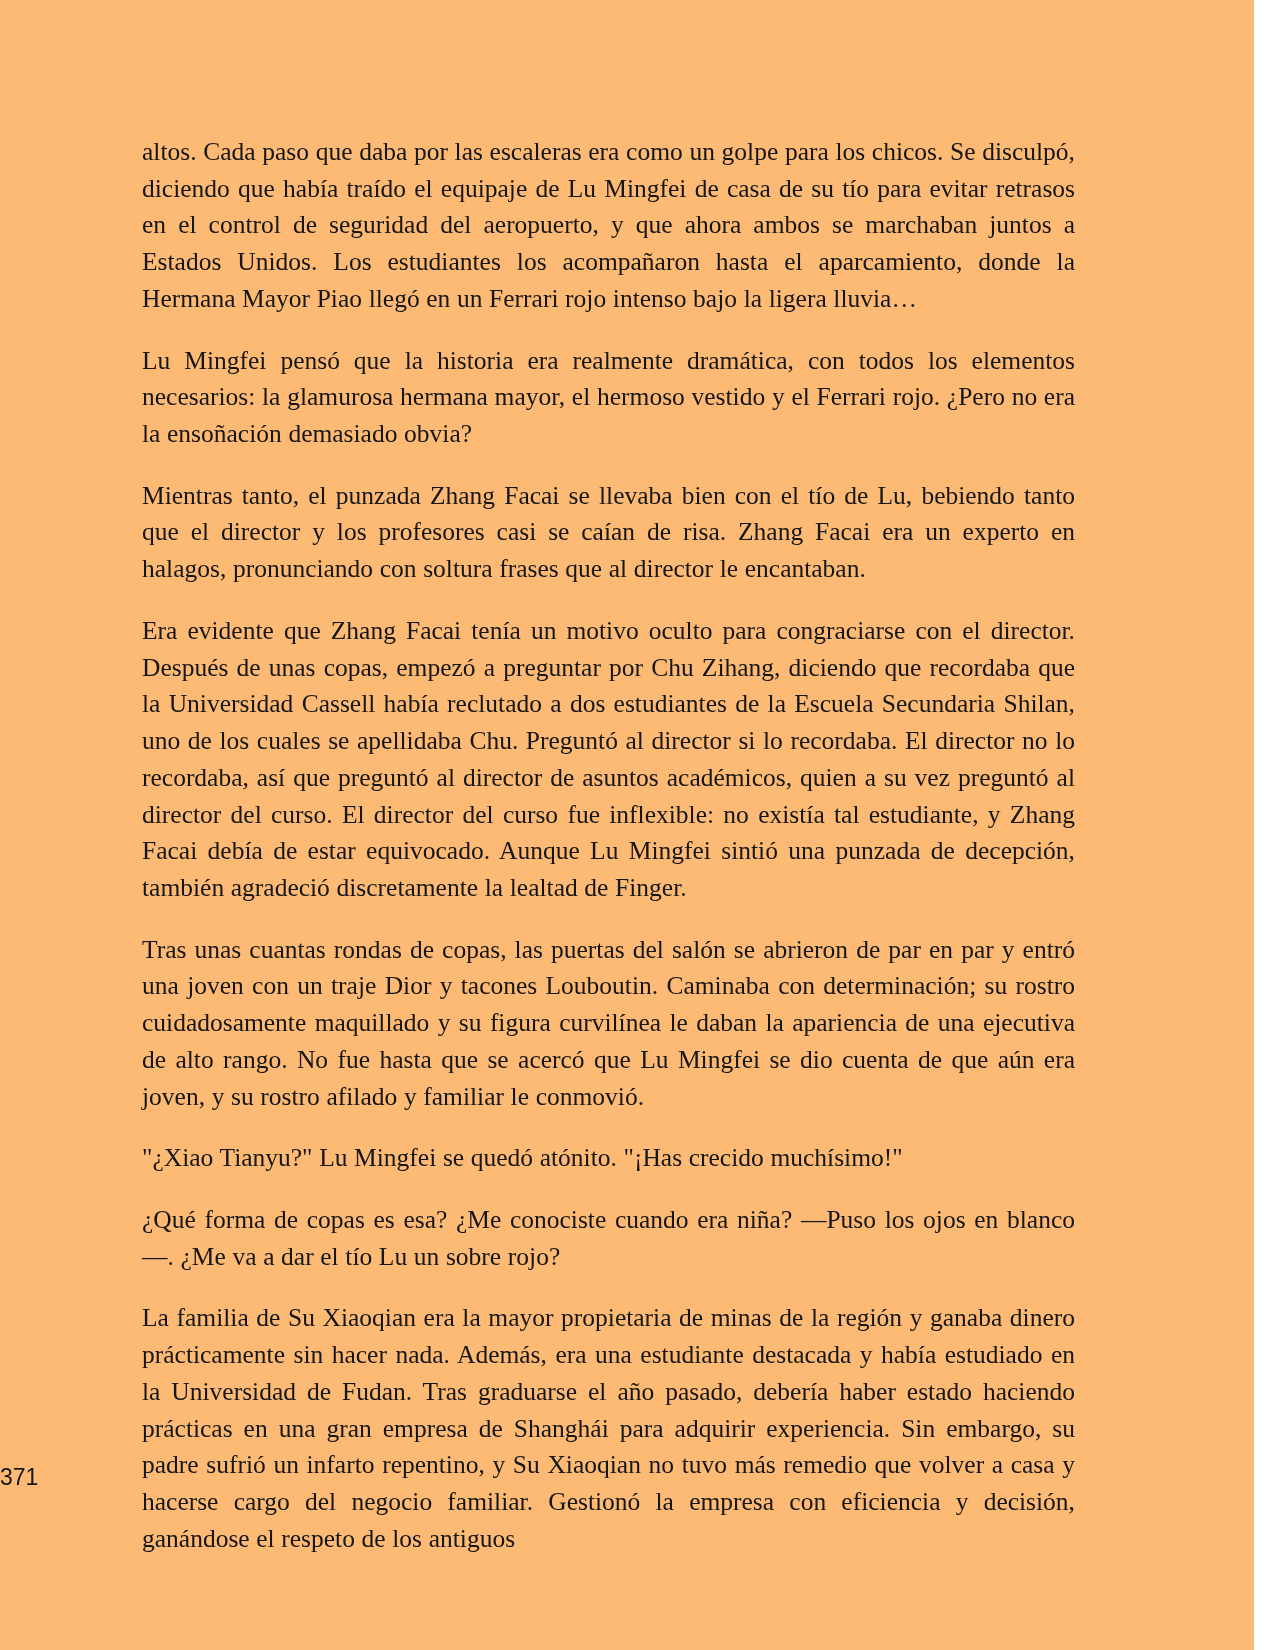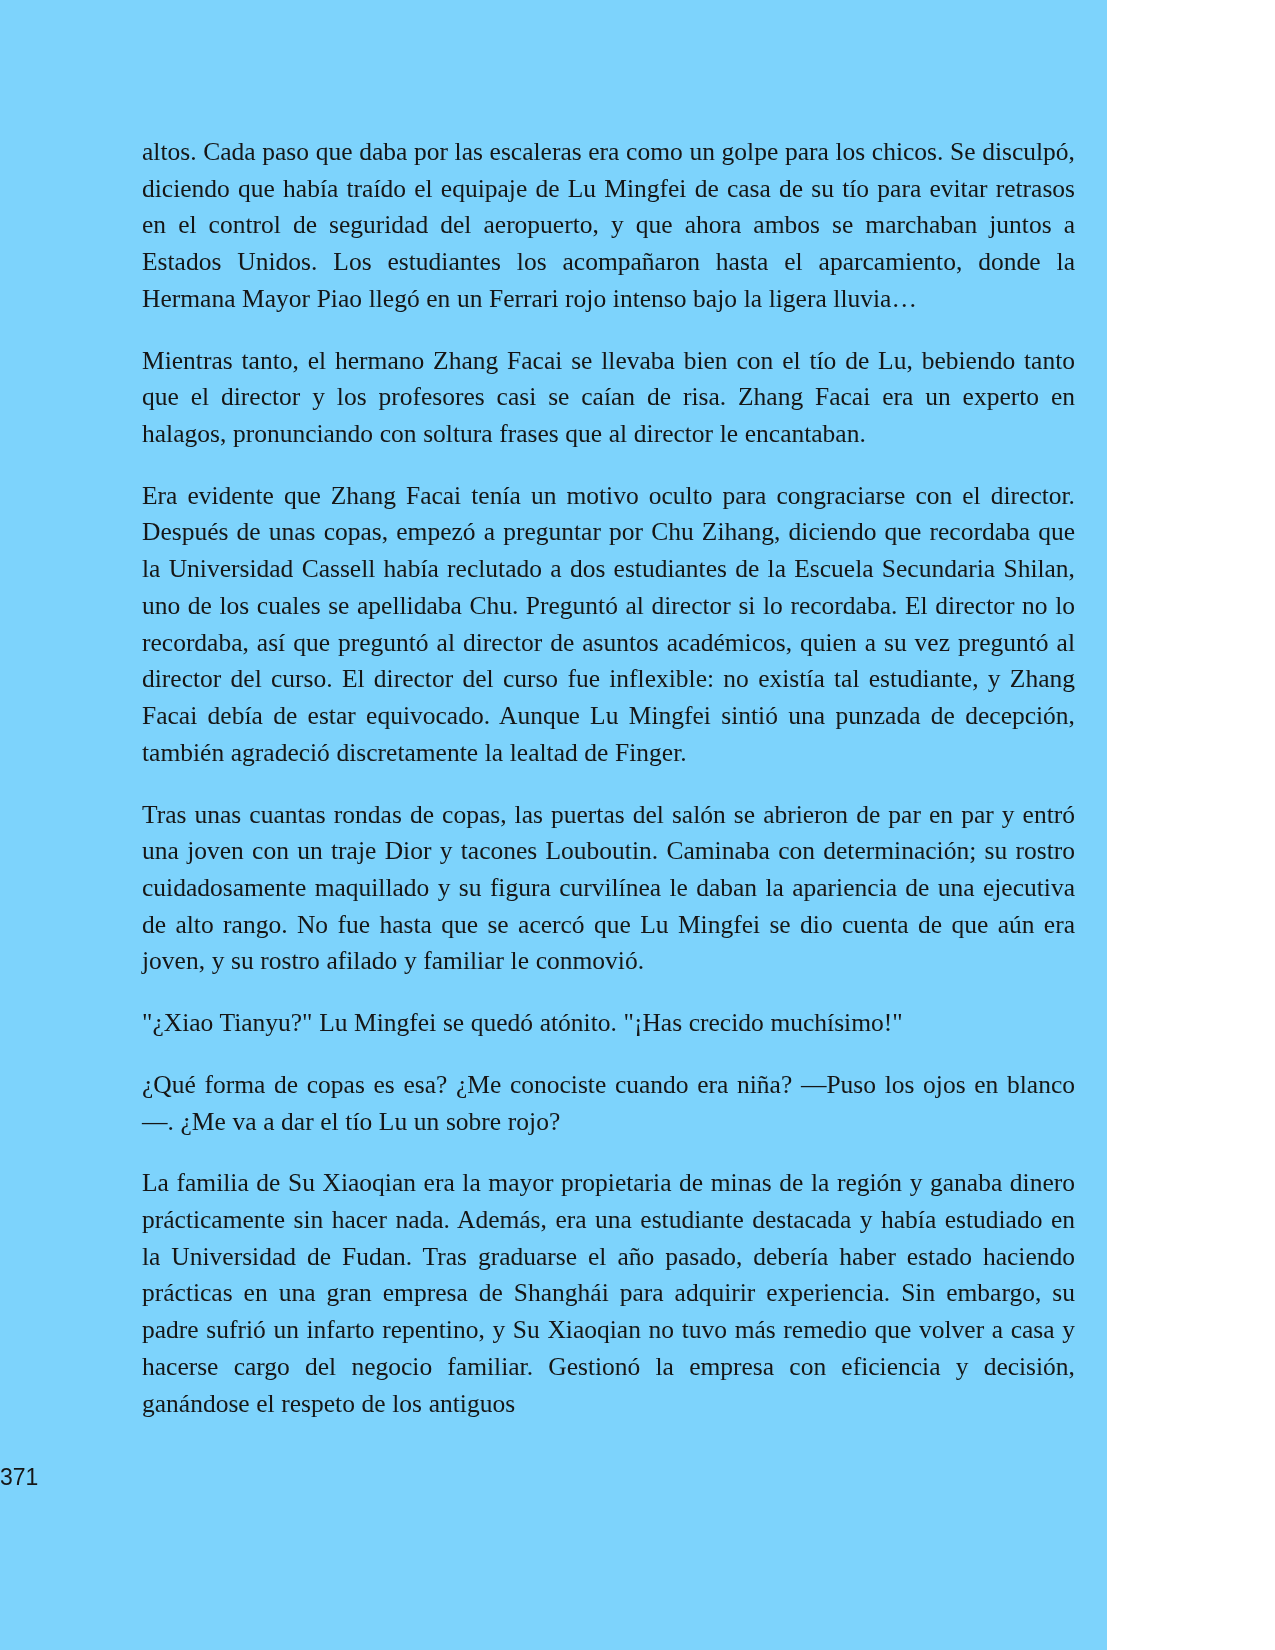--- a/index.html
+++ b/index.html
@@ -6,23 +6,23 @@
     margin: 0;
     padding: 0;
     background: #ffffff;
   }
   body {
     font-family: "Liberation Serif", "DejaVu Serif", serif;
     color: #1a1a1a;
   }
   .page {
     position: relative;
-    width: 1107px;
+    width: 1254px;
     height: 1650px;
-    background: #7dd3fc;
+    background: #fdba74;
     box-sizing: border-box;
     overflow: hidden;
   }
   .content {
     position: absolute;
     left: 142px;
     top: 134px;
     width: 933px;
   }
   p.para {
@@ -49,21 +49,22 @@
     color: #161616;
     font-family: Liberation Sans, sans-serif;
   }
 </style>
 </head>
 <body>
 
 <div class="page">
   <div class="content">
     <p class="para">altos. Cada paso que daba por las escaleras era como un golpe para los chicos. Se disculpó, diciendo que había traído el equipaje de Lu Mingfei de casa de su tío para evitar retrasos en el control de seguridad del aeropuerto, y que ahora ambos se marchaban juntos a Estados Unidos. Los estudiantes los acompañaron hasta el aparcamiento, donde la Hermana Mayor Piao llegó en un Ferrari rojo intenso bajo la ligera lluvia…</p>
-    <p class="para">Mientras tanto, el hermano Zhang Facai se llevaba bien con el tío de Lu, bebiendo tanto que el director y los profesores casi se caían de risa. Zhang Facai era un experto en halagos, pronunciando con soltura frases que al director le encantaban.</p>
+    <p class="para">Lu Mingfei pensó que la historia era realmente dramática, con todos los elementos necesarios: la glamurosa hermana mayor, el hermoso vestido y el Ferrari rojo. ¿Pero no era la ensoñación demasiado obvia?</p>
+    <p class="para">Mientras tanto, el punzada Zhang Facai se llevaba bien con el tío de Lu, bebiendo tanto que el director y los profesores casi se caían de risa. Zhang Facai era un experto en halagos, pronunciando con soltura frases que al director le encantaban.</p>
     <p class="para">Era evidente que Zhang Facai tenía un motivo oculto para congraciarse con el director. Después de unas copas, empezó a preguntar por Chu Zihang, diciendo que recordaba que la Universidad Cassell había reclutado a dos estudiantes de la Escuela Secundaria Shilan, uno de los cuales se apellidaba Chu. Preguntó al director si lo recordaba. El director no lo recordaba, así que preguntó al director de asuntos académicos, quien a su vez preguntó al director del curso. El director del curso fue inflexible: no existía tal estudiante, y Zhang Facai debía de estar equivocado. Aunque Lu Mingfei sintió una punzada de decepción, también agradeció discretamente la lealtad de Finger.</p>
     <p class="para">Tras unas cuantas rondas de copas, las puertas del salón se abrieron de par en par y entró una joven con un traje Dior y tacones Louboutin. Caminaba con determinación; su rostro cuidadosamente maquillado y su figura curvilínea le daban la apariencia de una ejecutiva de alto rango. No fue hasta que se acercó que Lu Mingfei se dio cuenta de que aún era joven, y su rostro afilado y familiar le conmovió.</p>
     <p class="para">"¿Xiao Tianyu?" Lu Mingfei se quedó atónito. "¡Has crecido muchísimo!"</p>
     <p class="para">¿Qué forma de copas es esa? ¿Me conociste cuando era niña? —Puso los ojos en blanco—. ¿Me va a dar el tío Lu un sobre rojo?</p>
     <p class="para">La familia de Su Xiaoqian era la mayor propietaria de minas de la región y ganaba dinero prácticamente sin hacer nada. Además, era una estudiante destacada y había estudiado en la Universidad de Fudan. Tras graduarse el año pasado, debería haber estado haciendo prácticas en una gran empresa de Shanghái para adquirir experiencia. Sin embargo, su padre sufrió un infarto repentino, y Su Xiaoqian no tuvo más remedio que volver a casa y hacerse cargo del negocio familiar. Gestionó la empresa con eficiencia y decisión, ganándose el respeto de los antiguos</p>
   </div>
   <div class="page-number">371</div>
 </div>
 
 </body></html>

